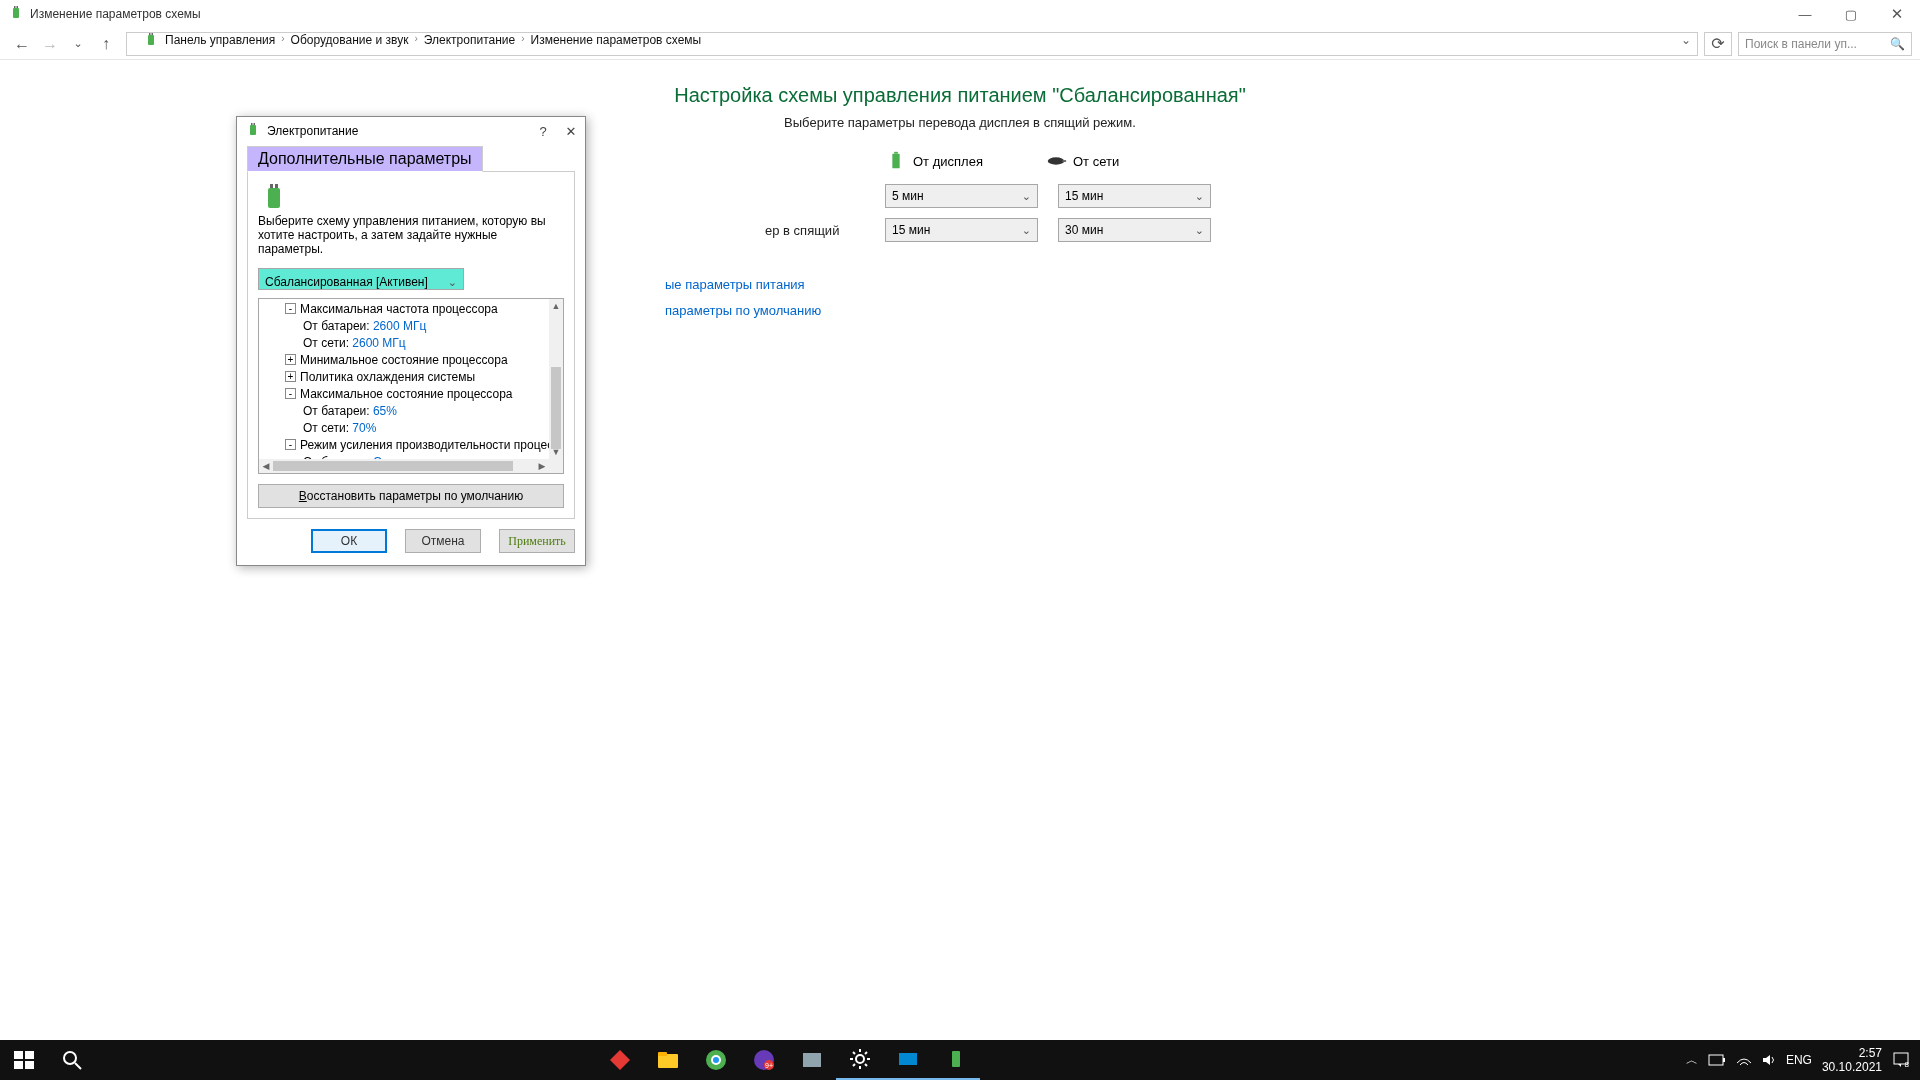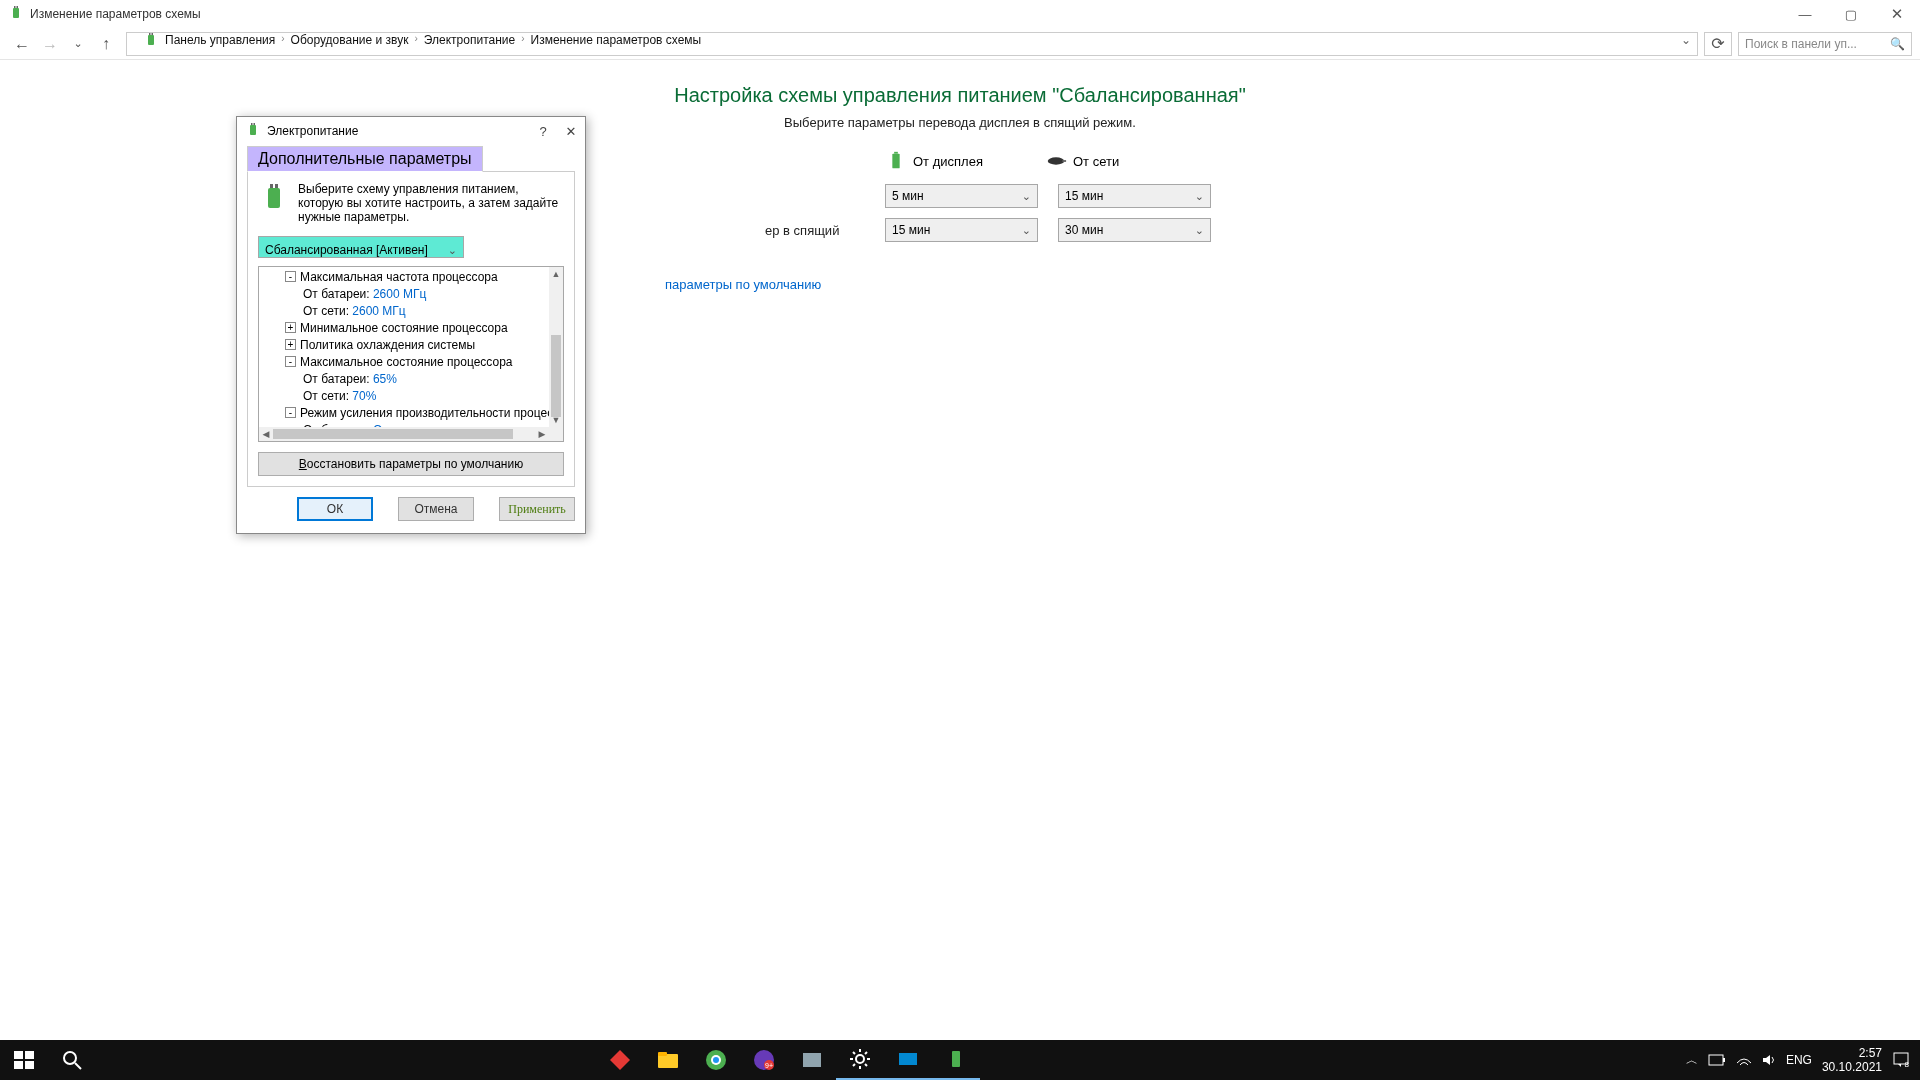--- a/index.html
+++ b/index.html
@@ -47,21 +47,21 @@
 .btn.disabled { color: #999; }
 
 
 .dialog { position: absolute; left: 236px; top: 116px; width: 350px; background: #fff; border: 1px solid #888; box-shadow: 2px 2px 10px rgba(0,0,0,0.3); z-index: 10; }
 .dialog-title { height: 28px; display: flex; align-items: center; padding-left: 8px; font-size: 12px; position: relative; }
 .dialog-title .app-icon { width: 16px; height: 16px; margin-right: 6px; color: #2a7a2a; }
 .dialog-title .dbtn { width: 28px; height: 28px; display: flex; align-items: center; justify-content: center; color: #444; font-size: 13px; }
 .dialog-title .spacer { flex: 1; }
 .tab { display: inline-block; padding: 3px 10px; font-size: 12px circled; border: 1px solid #ccc; border-bottom: 1px solid #fff; background: #c4b5fd; margin-left: 10px; position: relative; top: 1px; }
 .tab-body { border: 1px solid #ccc; margin: 0 10px 10px; padding: 10px; }
-.tab-body .intro { display: flex; font-size: 12px; }
+.tab-body .intro { display: flex; font-size: 12px; flex-direction: column; }
 .tab-body .intro .big-icon { width: 32px; height: 32px; margin-right: 8px; color: #2a7a2a; flex-shrink: 0; }
 .scheme-select { margin-top: 12px; width: 206px; height: 22px; border: 1px solid #a7a7a7; background: #5eead4; font-size: 12px; padding: 0 6px; display: flex; align-items: flex-end; position: relative; }
 .scheme-select .chev { position: absolute; right: 6px; font-size: 11px; color: #555; }
 
 .tree-box { margin-top: 8px; border: 1px solid #a7a7a7; height: 176px; position: relative; font-size: 12px; background: #fff; }
 .tree-scroll { position: absolute; inset: 0 14px 14px 0; overflow: hidden; padding: 2px 0 0 8px; }
 .tree-row { line-height: 17px; white-space: nowrap; }
 .tg { display: inline-block; width: 11px; height: 11px; border: 1px solid #888; text-align: center; line-height: 9px; font-size: 10px; margin-right: 4px; vertical-align: 1px; }
 .ind1 { padding-left: 18px; }
 .ind2 { padding-left: 36px; }
@@ -74,21 +74,21 @@
 .hsb { position: absolute; left: 0; right: 14px; bottom: 0; height: 14px; background: #f0f0f0; }
 .hsb .thumb { position: absolute; top: 2px; bottom: 2px; left: 14px; width: 240px; background: #c6c6c6; }
 .hsb .arr { position: absolute; top: 0; bottom: 0; width: 14px; text-align: center; font-size: 9px; color: #666; line-height: 14px; }
 .hsb .arr.l { left: 0; }
 .hsb .arr.r { right: 0; }
 .corner { position: absolute; right: 0; bottom: 0; width: 14px; height: 14px; background: #f0f0f0; }
 
 .restore-btn { margin-top: 10px; width: 100%; height: 24px; border: 1px solid #adadad; background: #e1e1e1; font-size: 12px; text-align: center; line-height: 22px; }
 .restore-btn u { text-decoration: underline; }
 
-.dlg-buttons { display: flex; justify-content: flex-end; gap: 19px; padding: 0 10px 12px; }
+.dlg-buttons { display: flex; justify-content: flex-end; gap: 12px; padding: 0 10px 12px; }
 .dlg-buttons .btn { width: 76px; }
 .dlg-buttons .btn.primary { border: 2px solid #0078d7; background: #e5f1fb; }
 .dlg-buttons .btn.disabled { color: #4d7c0f; font-family: Liberation Serif, serif; }
 
 
 .taskbar { position: absolute; bottom: 0; left: 0; right: 0; height: 40px; background: #111; display: flex; align-items: center; color: #fff; font-size: 12px; }
 .taskbar .tb-btn { width: 48px; height: 40px; display: flex; align-items: center; justify-content: center; }
 .taskbar .tray { display: flex; align-items: center; margin-left: auto; padding-right: 10px; gap: 10px; }
 .taskbar .clock { text-align: right; line-height: 14px; font-size: 12px; }
 .tb-icon { width: 24px; height: 24px; display: block; }
@@ -178,20 +178,21 @@
           <span>15 мин</span>
           <span class="chev">⌄</span>
         </div>
       <div class="select">
           <span>30 мин</span>
           <span class="chev">⌄</span>
         </div>
     </div>
 
     <div class="links">
+      <a>ые параметры питания</a>
       <a>параметры по умолчанию</a>
     </div>
 
   </div>
 </div>
 
 <div class="dialog">
   <div class="dialog-title">
     <svg class="app-icon" viewBox="0 0 16 16">
         <rect x="5" y="2" width="6" height="10" rx="1" fill="#4caf50"></rect>

